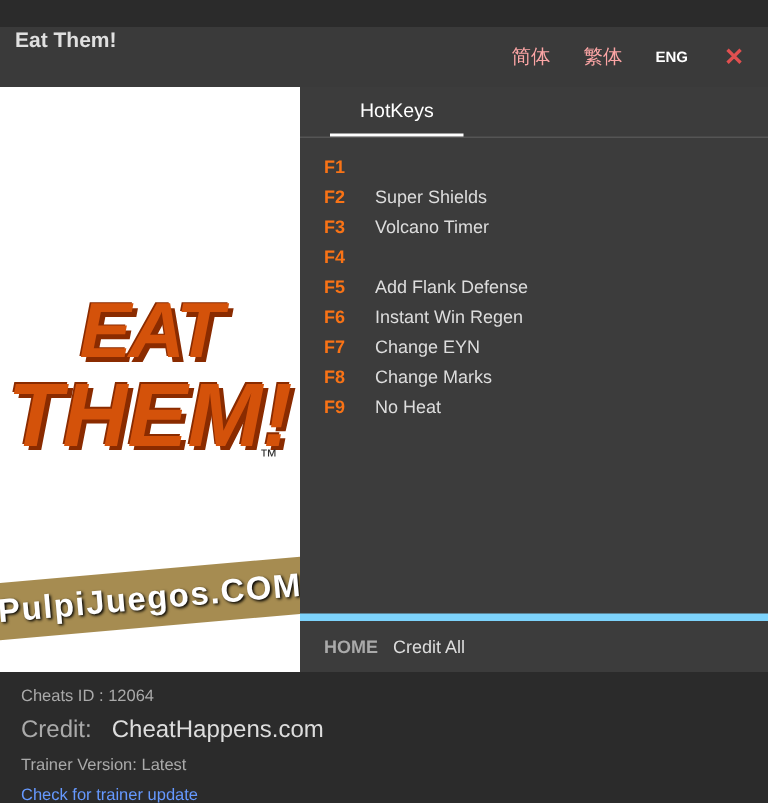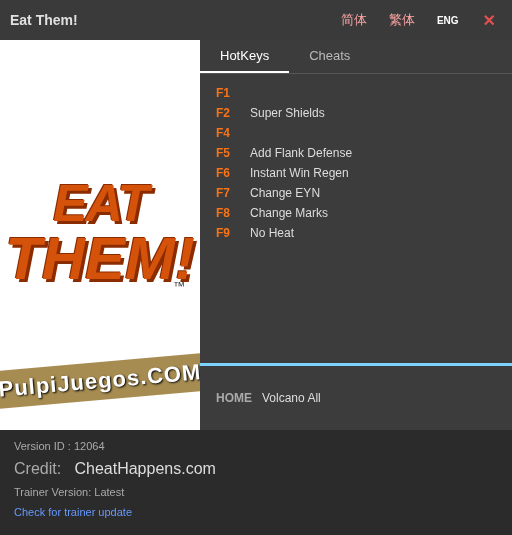--- a/index.html
+++ b/index.html
@@ -8,24 +8,24 @@
       height: 535px;
       background: #2b2b2b;
       font-family: Arial, sans-serif;
       overflow: hidden;
       position: relative;
     }
 
     
     .title-bar {
       display: flex;
-      align-items: center;
       background: #3a3a3a;
       height: 40px;
       padding: 0 10px;
+      margin-top: 18px;
     }
     .title-bar-left {
       flex: 1;
       color: #e0e0e0;
       font-size: 14px;
       font-weight: bold;
     }
     .title-bar-right {
       display: flex;
       align-items: center;
@@ -121,20 +121,21 @@
       flex: 1;
       background: #3c3c3c;
       display: flex;
       flex-direction: column;
     }
 
     
     .tabs {
       display: flex;
       border-bottom: 1px solid #555;
+      padding-left: 20px;
     }
     .tab {
       padding: 8px 20px;
       color: #bbb;
       font-size: 13px;
       cursor: pointer;
     }
     .tab.active {
       color: #ffffff;
       border-bottom: 2px solid #fff;
@@ -156,22 +157,22 @@
       font-size: 12px;
       min-width: 24px;
       font-weight: bold;
     }
     .hotkey-label {
       color: #dddddd;
       font-size: 12px;
     }
 
     .home-section {
-      padding: 25px 16px;
-      border-top: 3px solid #7dd3fc;
+      padding: 10px 16px;
+      border-top: 5px solid #7dd3fc;
     }
     .home-item {
       display: flex;
       align-items: center;
       gap: 10px;
     }
     .home-key {
       color: #aaaaaa;
       font-size: 12px;
       font-weight: bold;
@@ -237,30 +238,33 @@
     </div>
     <div class="watermark">
       <span>PulpiJuegos.COM</span>
     </div>
   </div>
 
   <div class="right-panel">
 
     <div class="tabs">
       <div class="tab active">HotKeys</div>
-      <div class="tab">Cheats</div>
     </div>
 
     <div class="hotkeys-list">
       <div class="hotkey-item">
         <span class="hotkey-key">F1</span>
       </div>
       <div class="hotkey-item">
         <span class="hotkey-key">F2</span>
         <span class="hotkey-label">Super Shields</span>
+      </div>
+      <div class="hotkey-item">
+        <span class="hotkey-key">F3</span>
+        <span class="hotkey-label">Volcano Timer</span>
       </div>
       <div class="hotkey-item">
         <span class="hotkey-key">F4</span>
       </div>
       <div class="hotkey-item">
         <span class="hotkey-key">F5</span>
         <span class="hotkey-label">Add Flank Defense</span>
       </div>
       <div class="hotkey-item">
         <span class="hotkey-key">F6</span>
@@ -276,30 +280,30 @@
       </div>
       <div class="hotkey-item">
         <span class="hotkey-key">F9</span>
         <span class="hotkey-label">No Heat</span>
       </div>
     </div>
 
     <div class="home-section">
       <div class="home-item">
         <span class="home-key">HOME</span>
-        <span class="home-label">Volcano All</span>
+        <span class="home-label">Credit All</span>
       </div>
     </div>
 
   </div>
 </div>
 
 <div class="bottom-info">
   <div class="process-id">
-    <span>Version ID :</span>
+    <span>Cheats ID :</span>
     <span>12064</span>
   </div>
   <div class="credit-row">
     <span>Credit:</span>
     &nbsp;
     <span class="credit-value">CheatHappens.com</span>
   </div>
   <div class="trainer-version">
     <span>Trainer Version:</span>
     <span>Latest</span>

